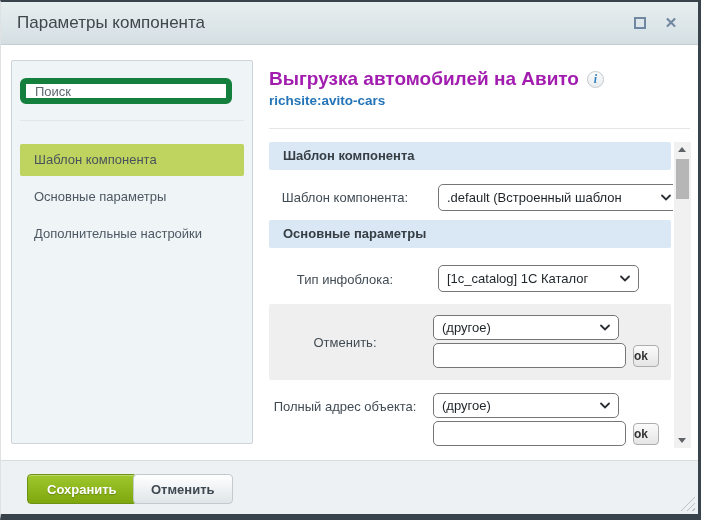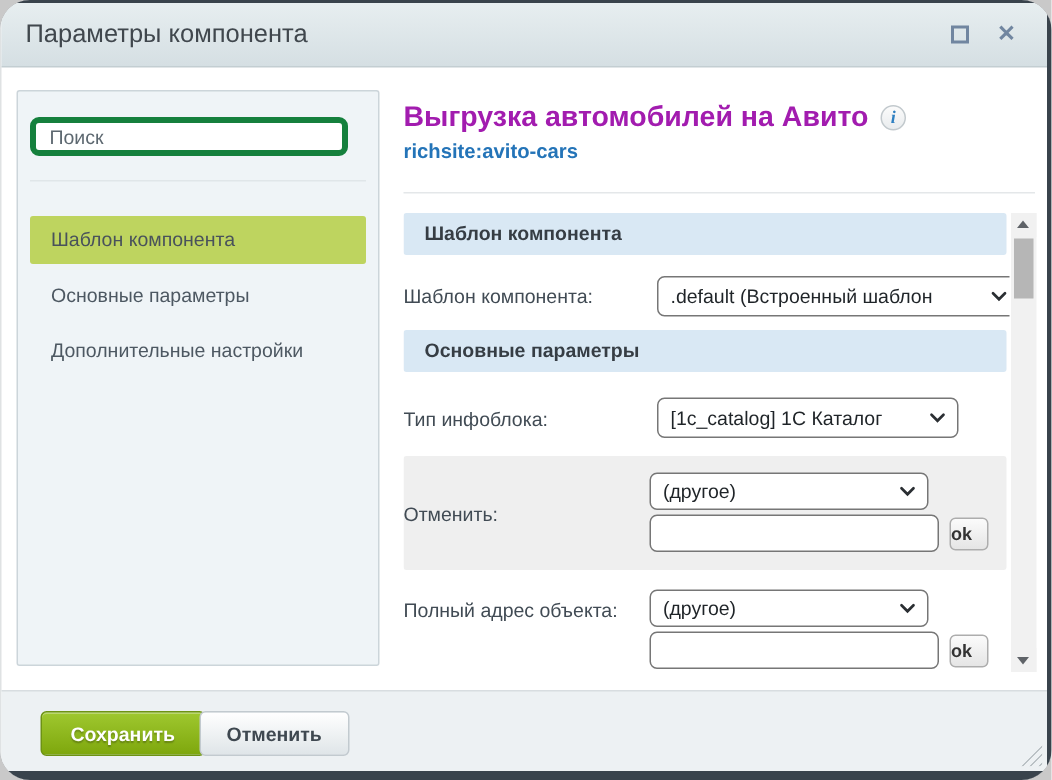--- a/index.html
+++ b/index.html
@@ -1,19 +1,19 @@
 <!DOCTYPE html>
 <html lang="ru"><head>
 <meta charset="utf-8">
 <style>
   * { margin:0; padding:0; box-sizing:border-box; }
   html,body { width:701px; height:520px; }
   body { font-family:"Liberation Sans", sans-serif; background:#c9c9c9; }
 
-  .stage { position:relative; width:701px; height:520px; background:#39434c; overflow:hidden;border-radius:20px; }
+  .stage { position:relative; width:701px; height:520px; background:#39434c; overflow:hidden; }
 
   .dialog {
     position:absolute; inset:0;
     border-top:2px solid #39434c; border-right:3px solid #39434c;
     border-bottom:6px solid #39434c; border-left:1px solid #dfe2e3;
     background:#ffffff;
   }
 
   
   .titlebar {
@@ -32,21 +32,21 @@
     font-size:15px; font-weight:bold; color:#7186a0; text-align:center; line-height:20px;
   }
 
   
   .sidebar {
     position:absolute; left:10px; top:58px; width:242px; height:384px;
     background:#eff4f7; border:1px solid #ccd5da; border-radius:2px;
   }
   .search-input {
     position:absolute; left:8px; top:17px; width:212px; height:26px;
-    border:4px solid #15803d; border-radius:6px; background:#fff;
+    border:6px solid #15803d; border-radius:6px; background:#fff;
     font-family:"Liberation Sans", sans-serif; font-size:13px; color:#14532d;
     padding:0 9px; outline:none;
   }
   .search-input::placeholder { color:#5d6870; opacity:1; }
   .side-div { position:absolute; left:8px; right:8px; top:59px; border-top:1px solid #e0e6e9; }
   .menu { position:absolute; left:8px; right:8px; top:83px; }
   .menu-item {
     height:32px; line-height:32px; padding-left:14px; margin-bottom:5px;
     font-size:13px; color:#4d5862; border-radius:2px; cursor:pointer;
     white-space:nowrap; overflow:hidden;
@@ -69,21 +69,21 @@
 
   
   .form { position:absolute; left:268px; top:140px; width:404px; height:310px; overflow:hidden; }
   .section-header {
     position:absolute; left:0; width:402px; height:28px; line-height:28px;
     background:#d9e8f4; border-radius:2px; padding-left:14px;
     font-size:13px; font-weight:bold; color:#363d44; white-space:nowrap;
   }
   .sec1 { top:0; } .sec2 { top:78px; }
   .f-label {
-    position:absolute; left:0; width:152px; text-align:left;
+    position:absolute; left:0; width:152px; text-align:center;
     font-size:13px; color:#414b54; line-height:19px;
   }
   .lbl1 { top:46px; } .lbl2 { top:128px; } .lbl3 { top:191px; } .lbl4 { top:255px; }
   .gray-row { position:absolute; left:0; top:162px; width:402px; height:76px; background:#efefef; border-radius:2px; }
 
   .select-box {
     position:absolute; background:#fff; border:1px solid #767676; border-radius:5px;
     font-size:13px; color:#1f2428; display:flex; align-items:center;
     padding:0 22px 0 8px; white-space:nowrap; overflow:hidden; cursor:pointer;
   }

